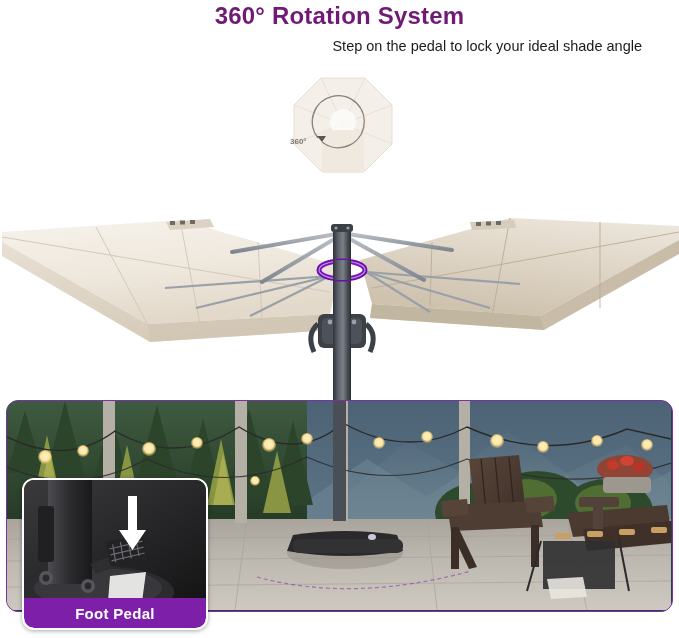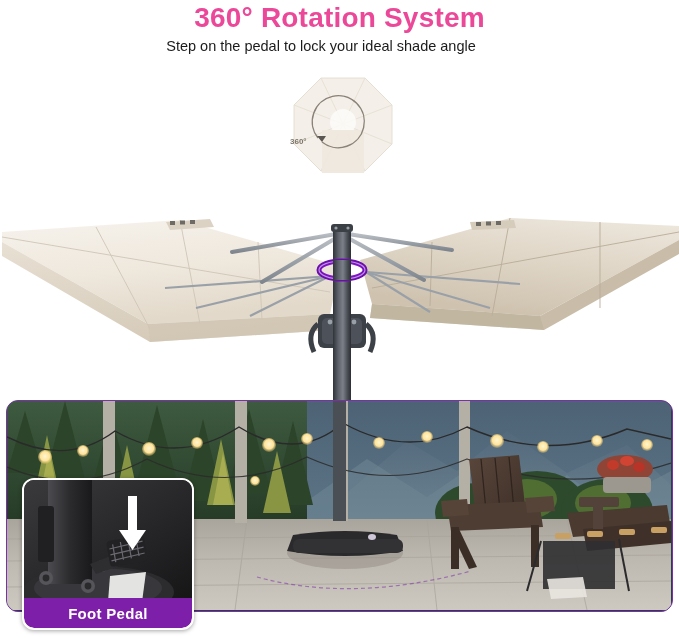--- a/index.html
+++ b/index.html
@@ -8,26 +8,26 @@
     background: #ffffff;
     font-family: "Liberation Sans", sans-serif;
     overflow: hidden;
   }
   #page { position: relative; width: 679px; height: 638px; background: #fff; }
 
   
   .hero-title {
     position: absolute; top: 2px; left: 0; width: 679px;
     text-align: center;
-    font-size: 28px; font-weight: bold; color: #ec4899;
+    font-size: 24px; font-weight: bold; color: #701a75;
     letter-spacing: .2px;
   }
   .hero-sub {
     position: absolute; top: 38px; left: 0; width: 642px;
-    text-align: center;
+    text-align: right;
     font-size: 14.5px; color: #1b1b1b; font-weight: normal;
   }
 
   
   .diagram { position: absolute; left: 288px; top: 72px; width: 110px; height: 106px; font-weight: bold; }
   .diagram svg { display: block; }
 
   
   .product { position: absolute; left: 0; top: 196px; width: 679px; height: 230px; }
   .product svg { display: block; }
@@ -39,21 +39,21 @@
     border-radius: 12px;
     border: 1.5px solid #7b2fa8;
     overflow: hidden;
     background: #2e3d4a;
   }
   .photo svg { display:block; }
 
   
   .inset {
     position: absolute; left: 22px; top: 478px;
-    width: 172px; height: 152px;
+    width: 186px; height: 152px;
     border-radius: 12px;
     background: #ffffff;
     border: 2px solid #ffffff;
     box-shadow: 0 1px 4px rgba(0,0,0,.35);
     overflow: hidden;
   }
   .inset-photo { position: absolute; inset: 0 0 30px 0; overflow: hidden; background:#1a1a1a; }
   .inset-photo svg { display:block; }
   .inset-label {
     position: absolute; left: 0; bottom: 0; width: 100%; height: 30px;

